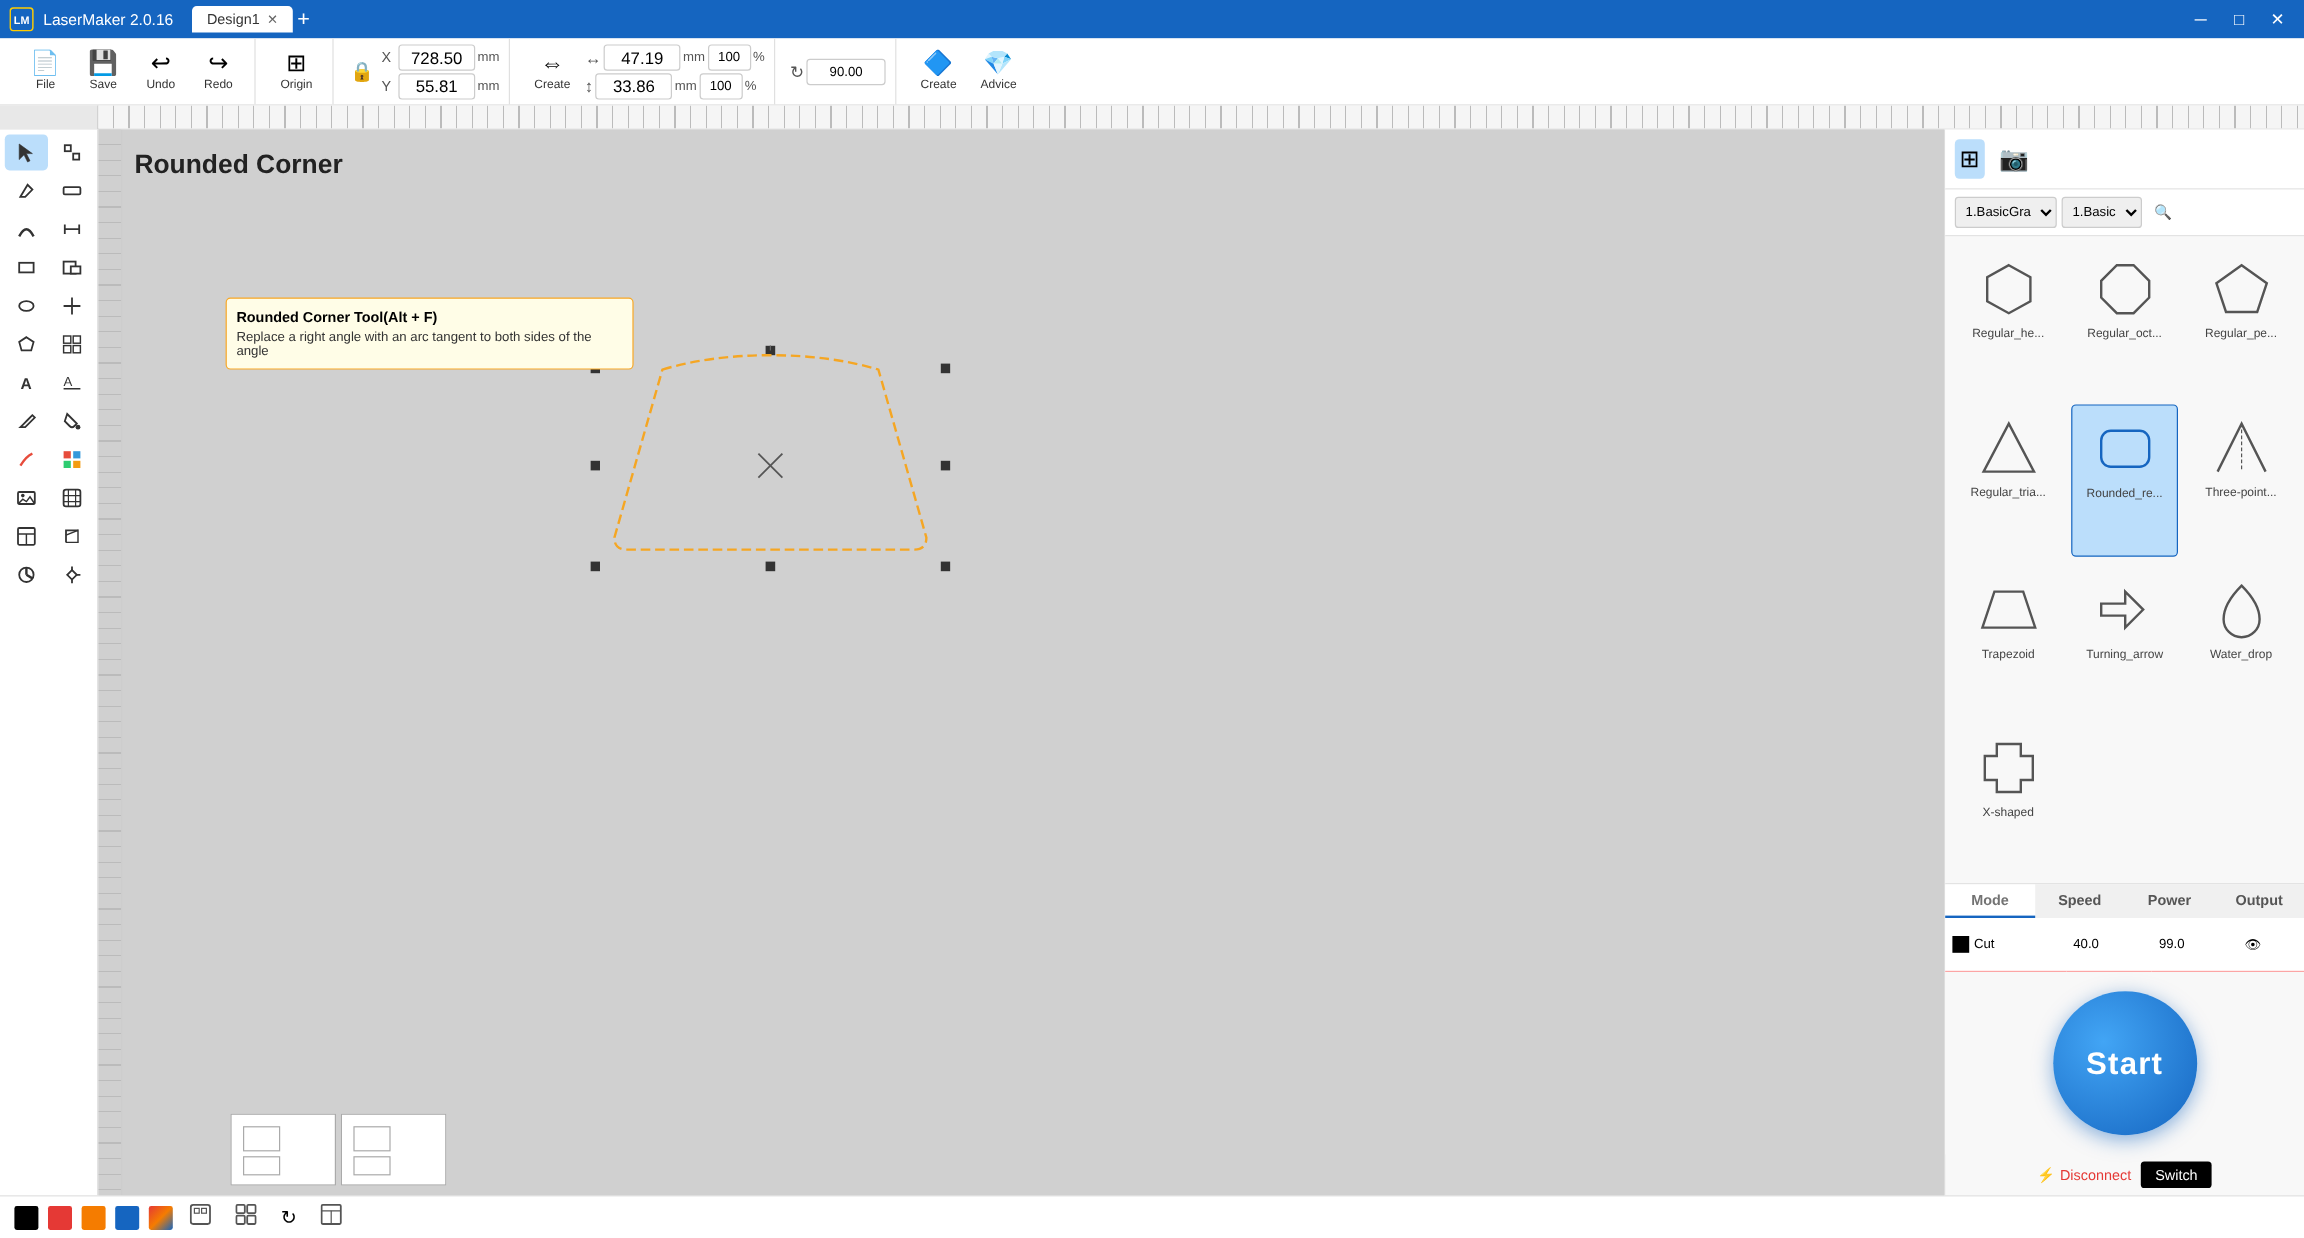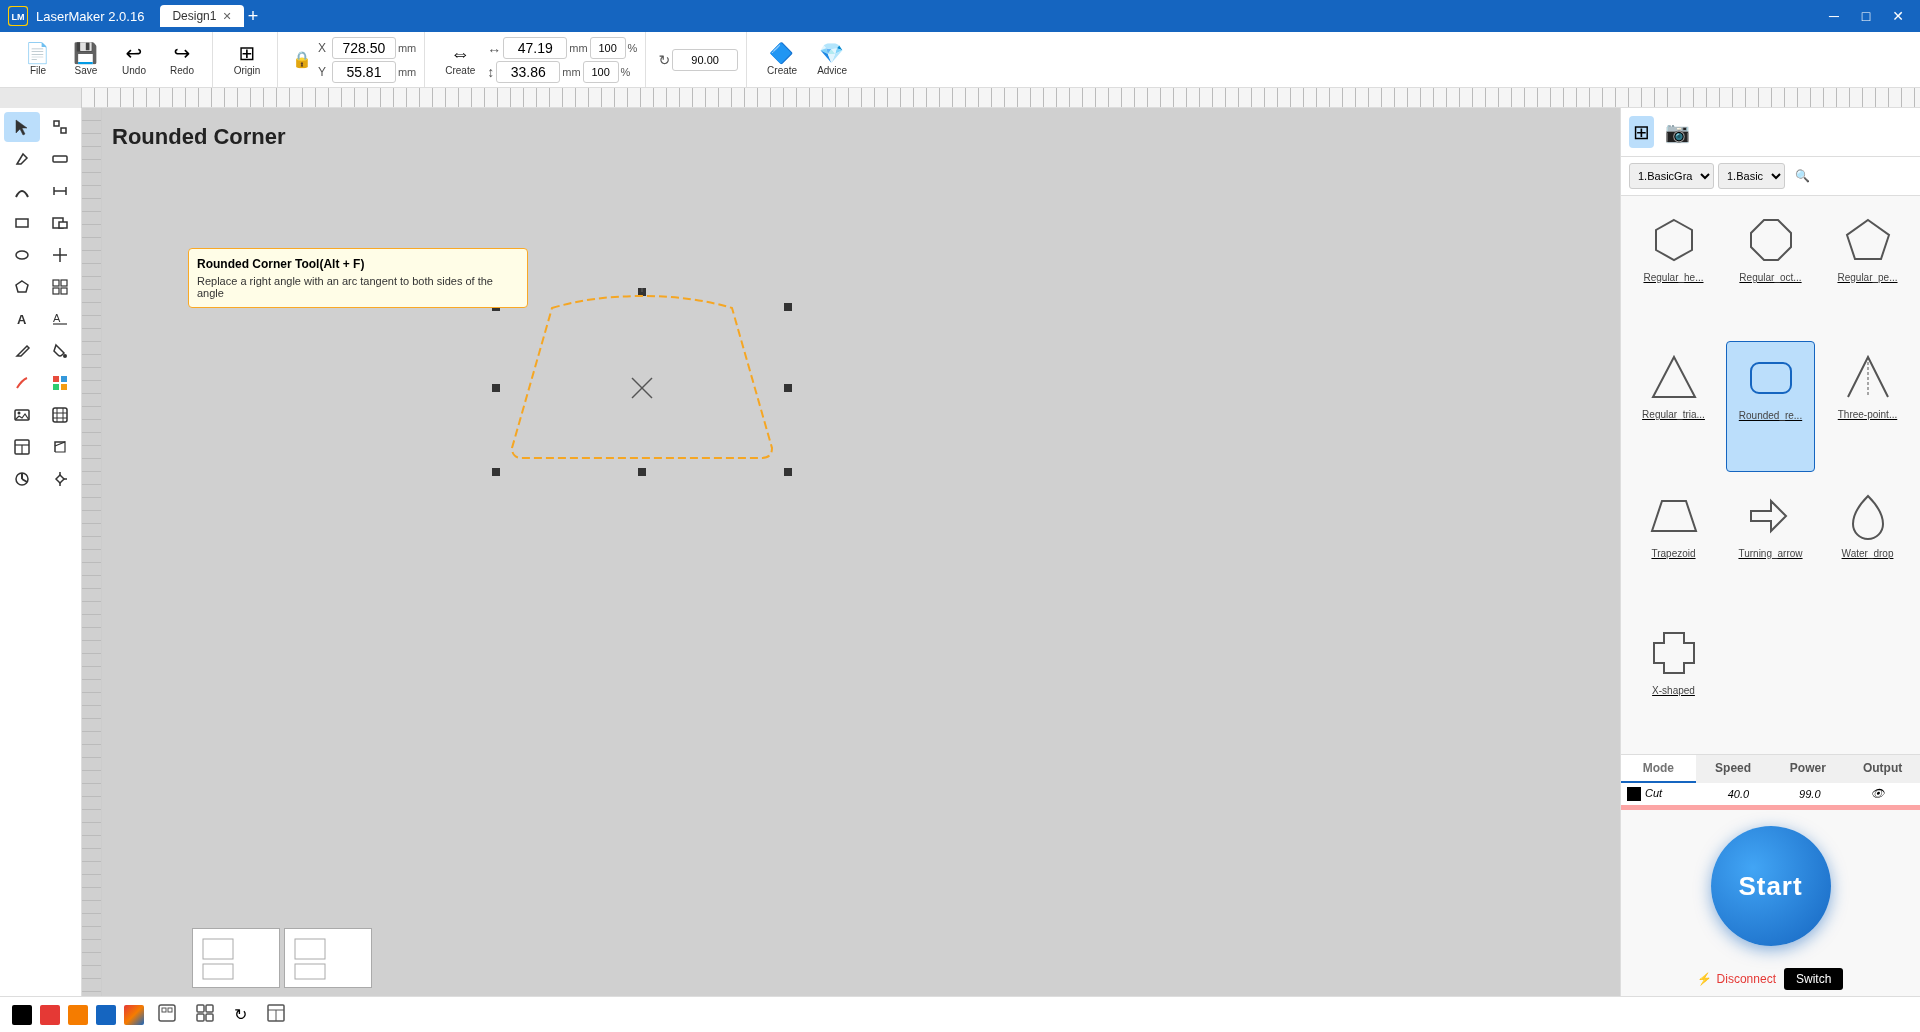--- a/index.html
+++ b/index.html
@@ -78,32 +78,32 @@
     .shape-top-icon { font-size: 20px; cursor: pointer; padding: 4px; border-radius: 4px; }
     .shape-top-icon.active { background: #bbdefb; }
 
     
     #shape-filter { display: flex; align-items: center; gap: 4px; padding: 6px 8px; border-bottom: 1px solid #ddd; background: #fff; }
     .filter-select { height: 26px; border: 1px solid #ccc; border-radius: 3px; font-size: 11px; padding: 0 4px; }
     .filter-search { width: 28px; height: 26px; display: flex; align-items: center; justify-content: center; cursor: pointer; border-radius: 3px; }
 
     
     #shapes-grid { flex: 1; overflow-y: auto; padding: 8px; display: grid; grid-template-columns: repeat(3, 1fr); gap: 8px; background: #f8f8f8; }
-    .shape-item { display: flex; flex-direction: column; align-items: center; cursor: pointer; padding: 6px 4px; border-radius: 4px; text-decoration: underline; }
+    .shape-item { display: flex; flex-direction: column; align-items: center; cursor: pointer; padding: 6px 4px; border-radius: 4px; }
     .shape-item.selected { background: #bbdefb; border: 1px solid #1565c0; }
     .shape-svg { width: 60px; height: 60px; display: flex; align-items: center; justify-content: center; }
     .shape-label { font-size: 10px; color: #444; text-align: center; margin-top: 2px; }
 
     
     #laser-settings { border-top: 1px solid #ddd; background: #fff; }
     #laser-tabs { display: flex; background: #f0f0f0; }
     .laser-tab { flex: 1; text-align: center; padding: 6px; cursor: pointer; font-size: 12px; font-weight: bold; color: #555; border-bottom: 2px solid transparent; }
     .laser-tab.active { color: #737373; border-bottom: 2px solid #1565c0; background: #fff; }
     #laser-table { width: 100%; border-collapse: collapse; padding: 4px; }
-    #laser-table td { font-size: 11px; padding: 4px 6px; border-bottom: 5px solid #fca5a5; font-style: italic; }
+    #laser-table td { font-size: 11px; padding: 15px 6px; border-bottom: 1px solid #fca5a5; }
     .cut-color { width: 14px; height: 14px; background: #000; display: inline-block; margin-right: 4px; vertical-align: middle; }
     .eye-icon { cursor: pointer; }
 
     
     #start-area { display: flex; flex-direction: column; align-items: center; padding: 16px; background: #f8f8f8; }
     #start-btn { width: 120px; height: 120px; border-radius: 60px; background: radial-gradient(circle at 35% 35%, #42a5f5, #1565c0); border: none; cursor: pointer; font-size: 26px; font-weight: bold; color: white; box-shadow: 0 4px 16px rgba(21,101,192,0.5); display: flex; align-items: center; justify-content: center; letter-spacing: 1px; }
     #bottom-bar { display: flex; align-items: center; justify-content: center; gap: 8px; padding: 6px 12px; }
     #disconnect-btn { display: flex; align-items: center; gap: 4px; color: #e53935; font-size: 12px; cursor: pointer; }
     #switch-btn { background: #000000; color: white; border: none; border-radius: 3px; padding: 4px 12px; cursor: pointer; font-size: 12px; }
 

